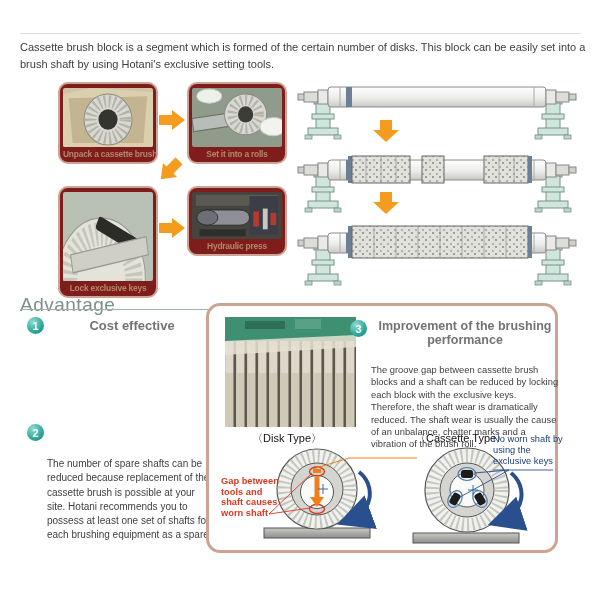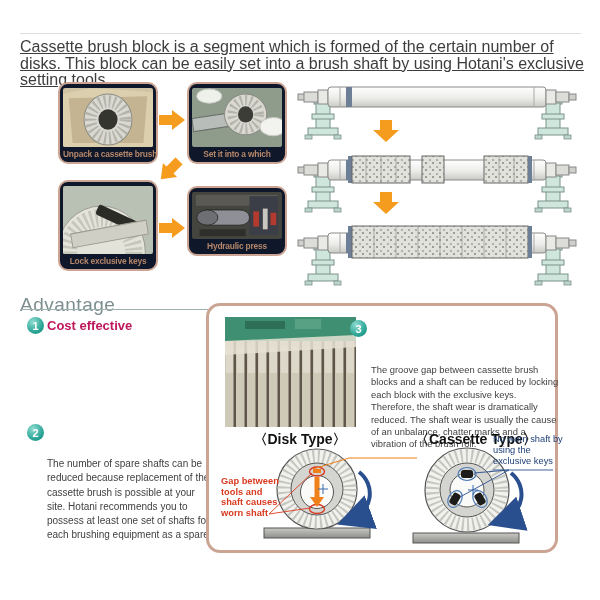--- a/index.html
+++ b/index.html
@@ -1,62 +1,62 @@
 <!DOCTYPE html>
 <html><head>
 <meta charset="utf-8">
 <style>
   html,body{margin:0;padding:0;background:#fff;}
   #page{position:relative;width:600px;height:600px;background:#fff;
         font-family:"Liberation Sans",sans-serif;overflow:hidden;}
   .abs{position:absolute;}
   
   #top-rule{left:20px;top:33px;width:561px;height:1px;background:#ddd;}
-  #intro{left:20px;top:39px;width:566px;font-size:16px;line-height:16.5px;color:#3d3d3d;text-decoration:underline;}
-  
-  .step-box{border:2.5px solid #cba493;border-radius:10px;background:#0f172a;
+  #intro{left:20px;top:39px;width:566px;font-size:11px;line-height:16.5px;color:#3d3d3d;}
+  
+  .step-box{border:2.5px solid #cba493;border-radius:10px;background:#7f1d1d;
             box-sizing:border-box;padding:4px 3px 2px 3px;display:flex;flex-direction:column;}
   .step-photo{flex:1;border-radius:2px;overflow:hidden;}
   .step-photo svg{display:block;width:100%;height:100%;}
   .step-label{text-align:center;font-size:8.4px;font-weight:bold;color:#b5876a;
               letter-spacing:-0.2px;white-space:nowrap;padding:2px 0 1px 0;}
   #box1{left:58px;top:82px;width:100px;height:82px;}
   #box2{left:187px;top:82px;width:100px;height:82px;}
-  #box3{left:58px;top:180px;width:100px;height:91px;}
+  #box3{left:58px;top:186px;width:100px;height:112px;}
   #box4{left:187px;top:186px;width:100px;height:70px;}
   .oarrow{width:26px;height:20px;}
   #arrow-step-1{left:159px;top:110px;}
   #arrow-step-2{left:157px;top:160px;transform:rotate(135deg);}
   #arrow-step-3{left:159px;top:218px;}
   
   #shaft-illustration{left:288px;top:74px;width:300px;height:214px;}
   
   #advantage-heading{left:20px;top:294px;font-size:19px;color:#7d8e8e;letter-spacing:0.5px;}
   #advantage-rule{left:20px;top:309px;width:188px;height:1px;background:#9fb0b0;}
   .badge{width:17px;height:17px;border-radius:50%;color:#fff;font-size:11px;font-weight:bold;
          display:flex;align-items:center;justify-content:center;
          background:radial-gradient(circle at 35% 28%,#8edcd0,#2aa596 62%,#128576);}
-  .item-title{font-size:13px;font-weight:bold;color:#be185d;line-height:14.5px;}
+  .item-title{font-size:13px;font-weight:bold;color:#737373;line-height:14.5px;text-align:center;}
   .item-body{font-size:10px;color:#3f3f3f;}
   #badge1{left:27px;top:317px;}
   #title1{left:47px;top:319px;width:170px;}
   #body1{left:47px;top:337px;width:163px;line-height:16px;}
   #badge2{left:27px;top:424px;}
   #title2{left:47px;top:425px;width:168px;}
   #body2{left:47px;top:457px;width:165px;line-height:14.3px;}
   
   #panel{left:206px;top:303px;width:352px;height:250px;border:3px solid #cba493;
          border-radius:14px;background:#fff;box-sizing:border-box;}
   #panel-photo{left:16px;top:11px;width:131px;height:110px;}
   #panel-photo svg{display:block;width:100%;height:100%;}
   #badge3{left:141px;top:14px;}
   #title3{left:162px;top:13px;width:188px;font-size:12.5px;line-height:14px;}
   #body3{left:162px;top:46px;width:188px;font-size:9.4px;line-height:12.4px;color:#3f3f3f;margin-top:12px;}
   #diagram-svg{left:0;top:0;width:346px;height:244px;}
-  .diag-title{font-size:14px;font-weight:bold;color:#111;text-align:center;white-space:nowrap;}
+  .diag-title{font-size:11px;font-weight:normal;color:#111;white-space:nowrap;}
   #disk-title{left:43px;top:125px;width:96px;}
   #cassette-title{left:206px;top:125px;width:88px;}
   #ann-perpendicular{left:142px;top:129px;width:72px;font-size:9.3px;font-weight:bold;
                      color:#f08019;line-height:10.5px;}
   #ann-gap{left:12px;top:170px;width:60px;font-size:9.3px;font-weight:bold;
            color:#d93a20;line-height:10.5px;}
   #ann-noworn{left:284px;top:128px;width:72px;font-size:9.3px;color:#1d3f78;line-height:11px;}
 </style>
 </head>
 <body>
@@ -91,21 +91,21 @@
       <svg viewBox="0 0 94 58" preserveAspectRatio="none">
         <rect width="94" height="58" fill="#8f9c8c"></rect>
         <rect y="30" width="40" height="13" fill="#b9bdb9" stroke="#6a6f6a" transform="rotate(-8 0 30)"></rect>
         <ellipse cx="56" cy="26" rx="22" ry="20" fill="#d9d9d2" stroke="#8a8a82"></ellipse>
         <circle cx="56" cy="26" r="14" fill="none" stroke="#b3b3aa" stroke-width="10" stroke-dasharray="2 3"></circle>
         <circle cx="56" cy="26" r="8" fill="#3d3d37"></circle>
         <ellipse cx="85" cy="38" rx="14" ry="9" fill="#f2f2ee" stroke="#c9c9c2"></ellipse>
         <ellipse cx="18" cy="8" rx="13" ry="7" fill="#eef0ea" stroke="#c9c9c2"></ellipse>
       </svg>
     </div>
-    <div class="step-label">Set it into a which</div>
+    <div class="step-label">Set it into a rolls</div>
   </div>
 
   <div class="abs oarrow" id="arrow-step-2">
     <svg viewBox="0 0 26 20">
         <polygon points="0,5 13,5 13,0 26,10 13,20 13,15 0,15" fill="#f59c1e"></polygon>
       </svg>
   </div>
 
   <div class="abs step-box" id="box3">
     <div class="step-photo">
@@ -238,20 +238,21 @@
         </defs>
         <rect width="131" height="110" fill="#3f8f72"></rect>
         <rect x="20" y="4" width="40" height="8" fill="#2e6f58"></rect>
         <rect x="70" y="2" width="26" height="10" fill="#58a184"></rect>
         <rect x="0" y="24" width="131" height="86" fill="url(#slats)"></rect>
         <polygon points="0,24 131,18 131,30 0,38" fill="#e6e2d4" opacity="0.85"></polygon>
       </svg>
     </div>
 
     <div class="abs badge" id="badge3">3</div>
+    <div class="abs item-title" id="title3">Improvement of the brushing performance</div>
     <div class="abs" id="body3">The groove gap between cassette brush blocks and a shaft can be reduced by locking each block with the exclusive keys. Therefore, the shaft wear is dramatically reduced. The shaft wear is usually the cause of an unbalance, chatter marks and a vibration of the brush roll.</div>
 
     <svg class="abs" id="diagram-svg" viewBox="0 0 346 244">
       <defs>
         <marker id="navyhead" markerWidth="9" markerHeight="9" refX="5" refY="4.5" orient="auto">
           <path d="M0,0 L9,4.5 L0,9 z" fill="#2a4f8f"></path>
         </marker>
         <linearGradient id="ground" x1="0" y1="0" x2="0" y2="1">
           <stop offset="0" stop-color="#c9c9c5"></stop>
             <stop offset="1" stop-color="#8e8e8a"></stop>

